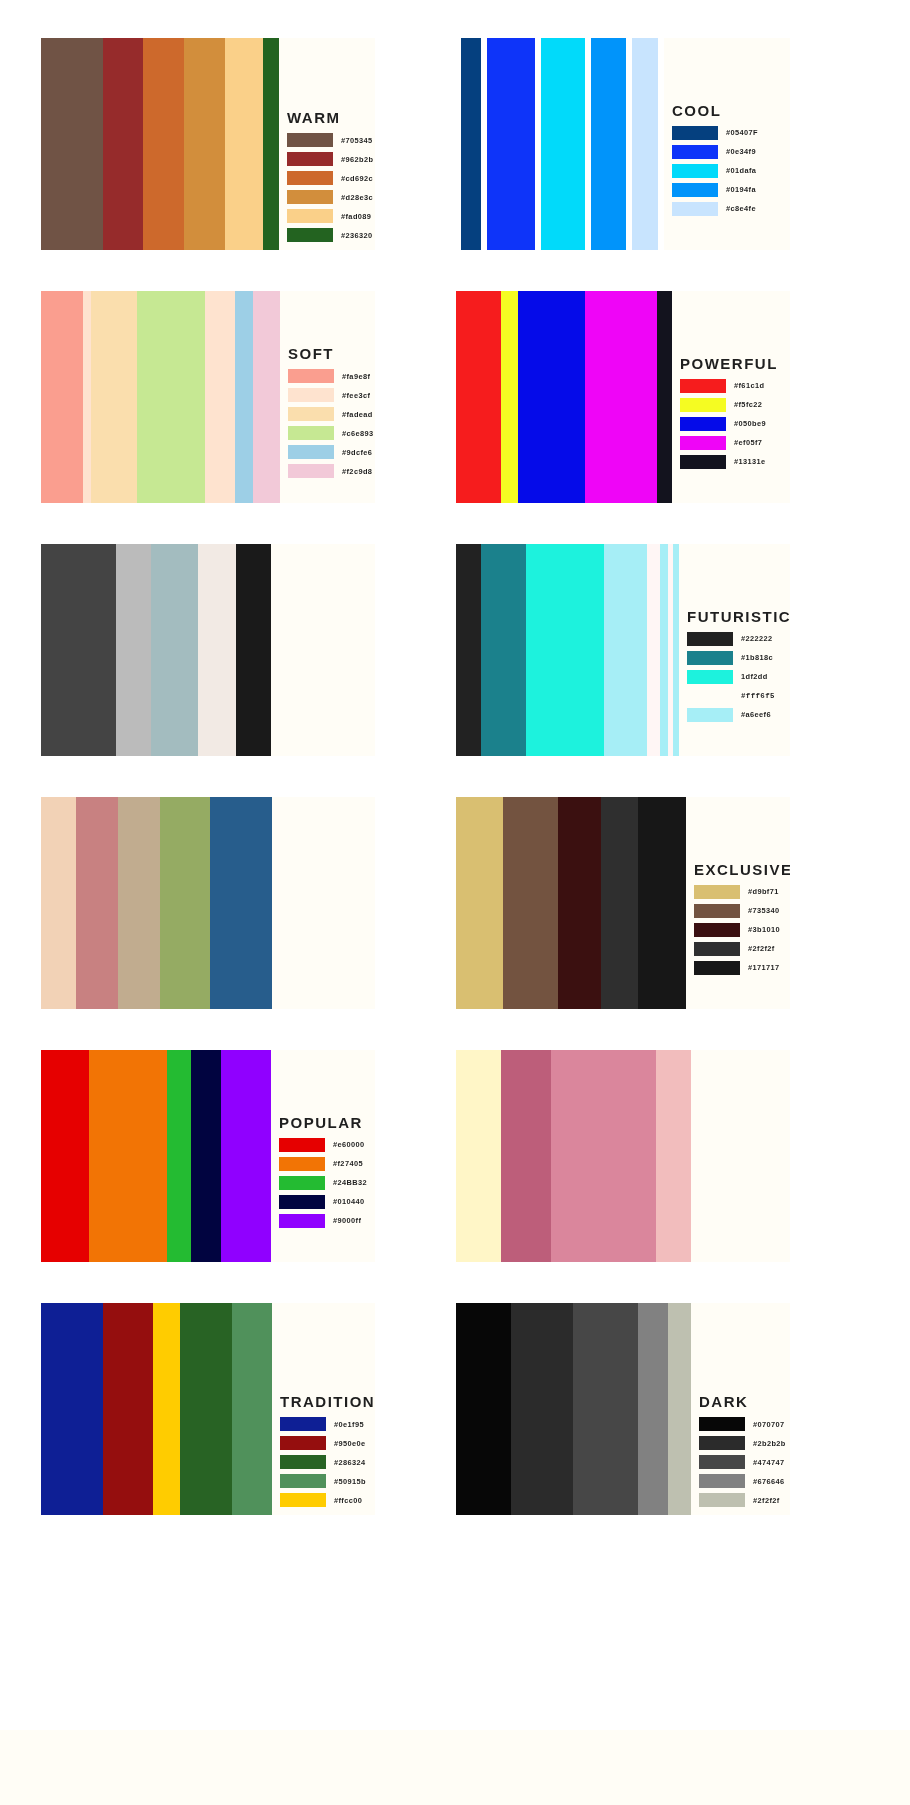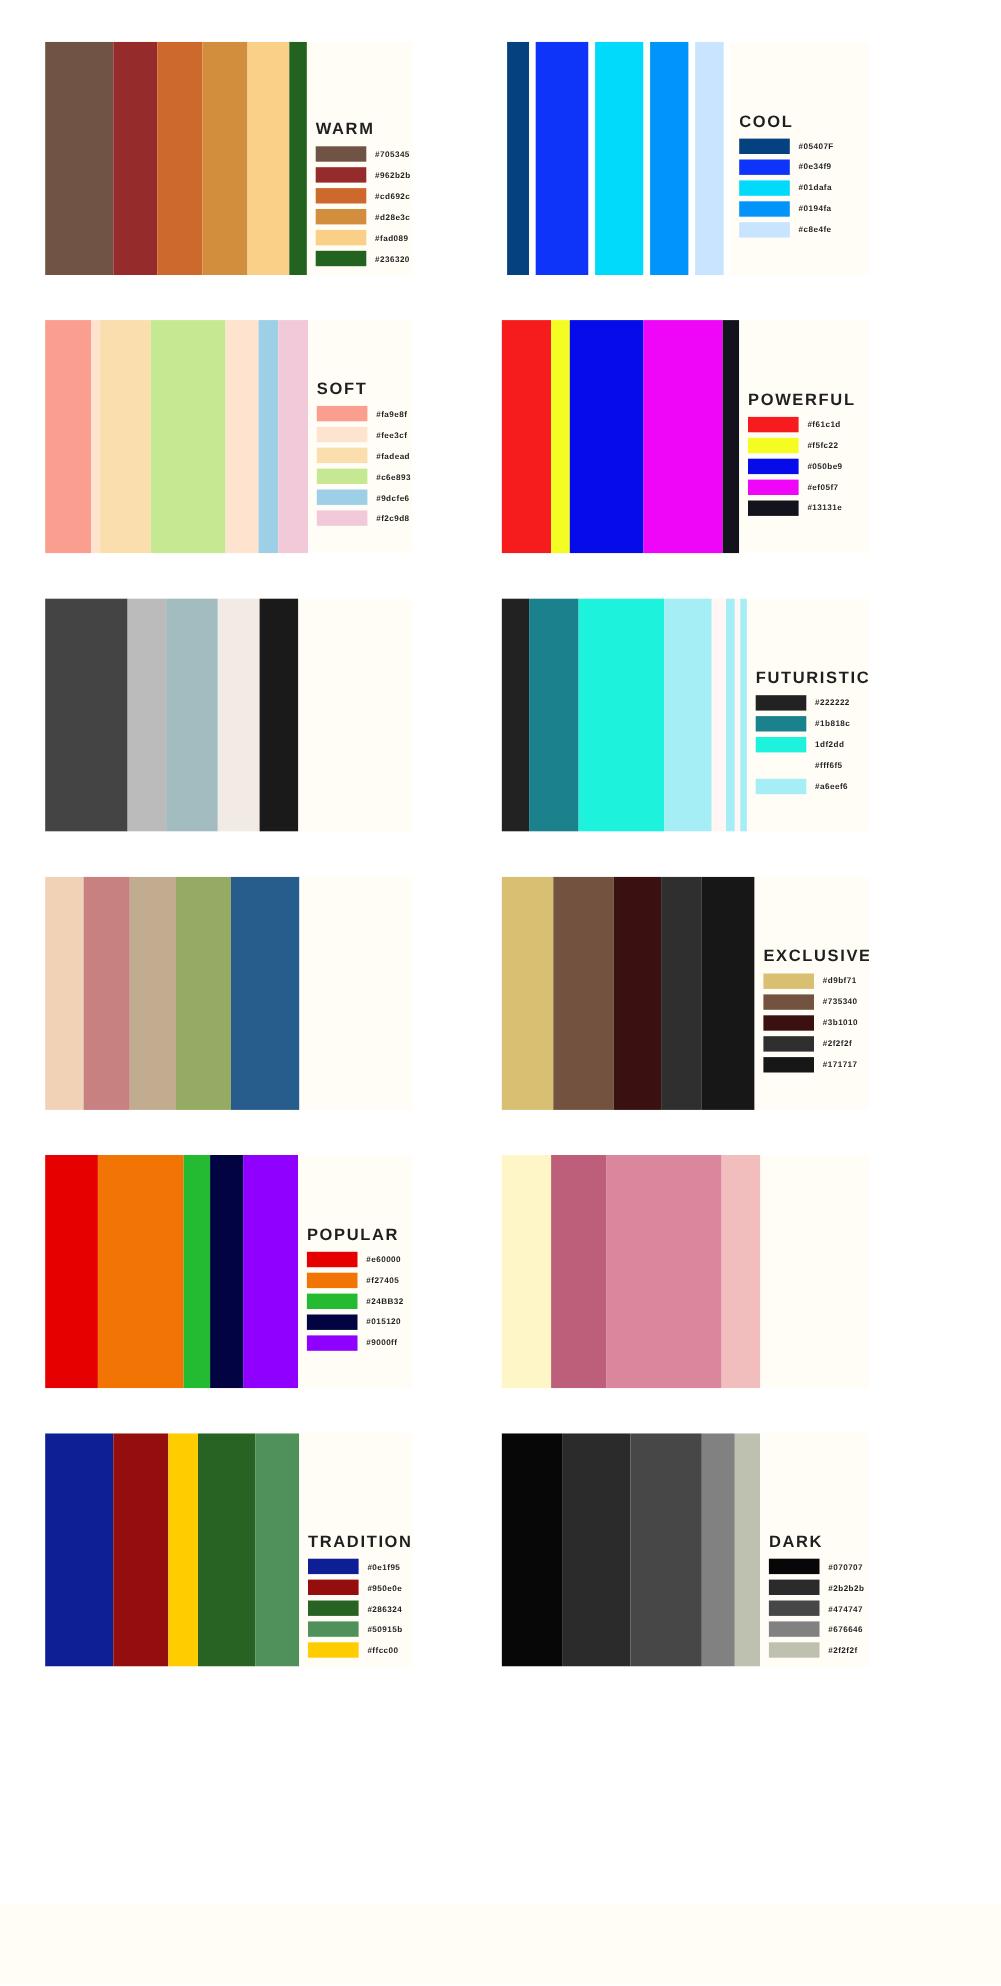--- a/index.html
+++ b/index.html
@@ -85,21 +85,21 @@
   }
 
   .legend-hex {
     font-size: 7.4px;
     font-weight: bold;
     letter-spacing: 0.4px;
     color: #1f1f1f;
     margin-left: 8px;
     white-space: nowrap;
   }
-  .legend-hex.no-chip { margin-left: 54px; }
+  .legend-hex.no-chip { margin-left: 54px; font-family: Liberation Mono, monospace; }
 
   
   .footer {
     position: absolute;
     left: 0;
     bottom: 0;
     width: 910px;
     height: 75px;
     background: #fffdf6;
     text-align: right;
@@ -371,21 +371,21 @@
           <div class="legend-row">
             <div class="legend-chip" style="background: rgb(242, 116, 5);"></div>
             <div class="legend-hex">#f27405</div>
           </div>
           <div class="legend-row">
             <div class="legend-chip" style="background: rgb(36, 187, 50);"></div>
             <div class="legend-hex">#24BB32</div>
           </div>
           <div class="legend-row">
             <div class="legend-chip" style="background: rgb(1, 4, 64);"></div>
-            <div class="legend-hex">#015120</div>
+            <div class="legend-hex">#010440</div>
           </div>
           <div class="legend-row">
             <div class="legend-chip" style="background: rgb(144, 0, 255);"></div>
             <div class="legend-hex">#9000ff</div>
           </div>
         </div>
       </div>
       <div class="card">
         <div class="stripes">
           <div class="stripe" style="width: 45px; background: rgb(255, 246, 199);"></div>

